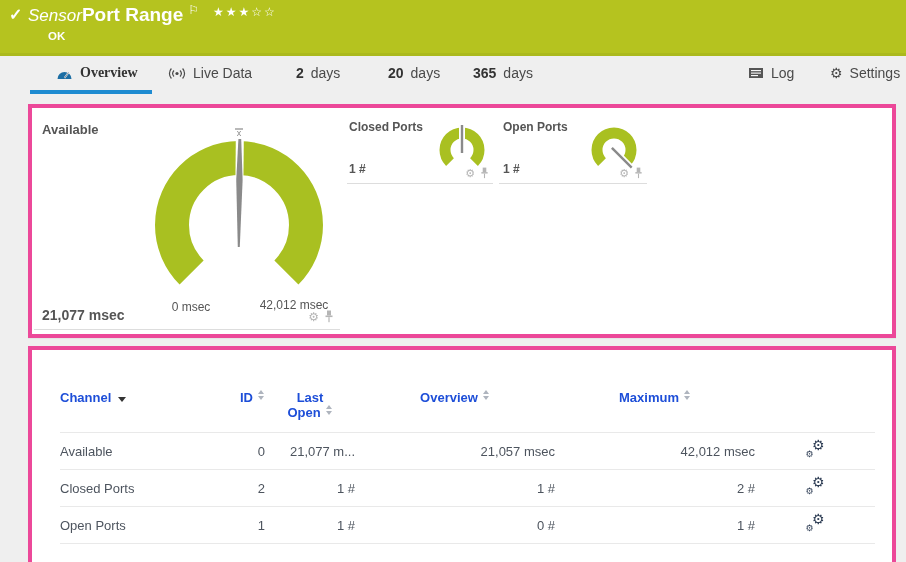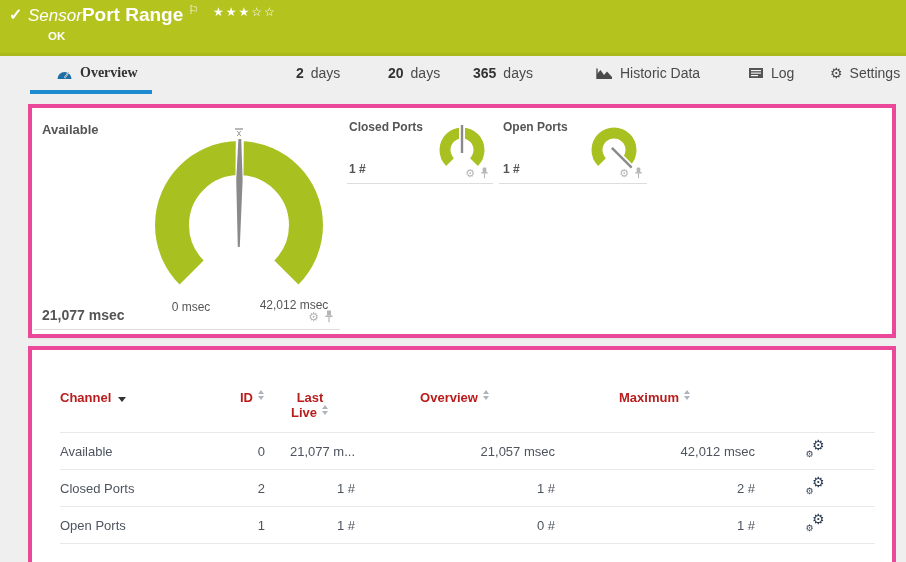--- a/index.html
+++ b/index.html
@@ -38,21 +38,21 @@
   .scale-lbl { position:absolute; font-size:12px; color:#555; text-align:center; }
   .panel-icons { position:absolute; display:flex; align-items:center; gap:5px; color:#b5b5b5; }
   .panel-icons .gear { font-size:12px; line-height:12px; }
 
   #panel-available { left:2px; top:2px; width:306px; height:220px; }
   #panel-closed { left:315px; top:2px; width:146px; height:74px; }
   #panel-open { left:467px; top:2px; width:148px; height:74px; }
 
   
   table.channels { position:absolute; left:28px; top:38px; border-collapse:collapse; table-layout:fixed; }
-  table.channels th { font-size:13px; font-weight:bold; color:#b91c1c; vertical-align:top;
+  table.channels th { font-size:13px; font-weight:bold; color:#1d4ed8; vertical-align:top;
                       padding:2px 0 12px 0; white-space:nowrap; }
   table.channels td { font-size:13px; color:#4d545e; padding:8px 0; white-space:nowrap;
                       border-top:1px solid #e9e9e9; }
   table.channels tr.last td { border-bottom:1px solid #e9e9e9; }
   th.al-l, td.al-l { text-align:left; }
   th.al-r, td.al-r { text-align:right; }
   th.al-c, td.al-c { text-align:center; }
   .caret-down { display:inline-block; width:0; height:0; border-left:4px solid transparent;
                 border-right:4px solid transparent; border-top:5px solid #333; margin-left:7px; }
   .sort { display:inline-block; width:7px; margin-left:5px; vertical-align:2px; }
@@ -83,40 +83,43 @@
     <div class="tab active" style="left:56px;font-family:Liberation Serif, serif;">
       <span class="tabicon">
         <svg width="17" height="13" viewBox="0 0 17 13">
             <path d="M8.5,12 m-7,0 a7,7 0 1 1 14,0 z" fill="#1c6ea4"></path>
             <line x1="8.5" y1="11" x2="12.5" y2="5.5" stroke="#fff" stroke-width="1.6"></line>
             <line x1="8.5" y1="11" x2="12.5" y2="5.5" stroke="#17324a" stroke-width="0.6"></line>
           </svg>
       </span>
       <span class="lbl">Overview</span>
     </div>
+    <div class="tab" style="left:168px;">
+      <span class="tabicon">
+        <svg width="18" height="13" viewBox="0 0 18 13">
+            <circle cx="9" cy="6.5" r="1.6" fill="#4a4a4a"></circle>
+            <path d="M6,3.5 a4.4,4.4 0 0 0 0,6" fill="none" stroke="#4a4a4a" stroke-width="1.2"></path>
+            <path d="M12,3.5 a4.4,4.4 0 0 1 0,6" fill="none" stroke="#4a4a4a" stroke-width="1.2"></path>
+            <path d="M3.4,1.5 a7.4,7.4 0 0 0 0,10" fill="none" stroke="#4a4a4a" stroke-width="1.2"></path>
+            <path d="M14.6,1.5 a7.4,7.4 0 0 1 0,10" fill="none" stroke="#4a4a4a" stroke-width="1.2"></path>
+          </svg>
+      </span>
+      <span class="lbl">Live Data</span>
+    </div>
     <div class="tab" style="left:296px;">
       <span class="num">2</span>
       <span class="lbl">days</span>
     </div>
     <div class="tab" style="left:388px;">
       <span class="num">20</span>
       <span class="lbl">days</span>
     </div>
     <div class="tab" style="left:473px;justify-content:space-between;">
       <span class="num">365</span>
       <span class="lbl">days</span>
-    </div>
-    <div class="tab" style="left:596px;">
-      <span class="tabicon">
-        <svg width="17" height="13" viewBox="0 0 17 13">
-            <polygon points="1,12 1,7 4.5,3 8,8 11,4.5 16,10 16,12" fill="#4a4a4a"></polygon>
-            <line x1="1" y1="1.5" x2="1" y2="12" stroke="#4a4a4a" stroke-width="1.4"></line>
-          </svg>
-      </span>
-      <span class="lbl">Historic Data</span>
     </div>
     <div class="tab" style="left:748px;justify-content:space-between;">
       <span class="tabicon">
         <svg width="16" height="12" viewBox="0 0 16 12">
             <rect x="1" y="1" width="14" height="10" fill="#555"></rect>
             <line x1="3" y1="3.6" x2="13" y2="3.6" stroke="#fff" stroke-width="1.1"></line>
             <line x1="3" y1="6.1" x2="13" y2="6.1" stroke="#fff" stroke-width="1.1"></line>
             <line x1="3" y1="8.6" x2="10" y2="8.6" stroke="#fff" stroke-width="1.1"></line>
           </svg>
       </span>
@@ -209,21 +212,21 @@
       <thead>
         <tr>
           <th class="al-l">
             <span>Channel</span><span class="caret-down"></span>
           </th>
           <th class="al-r">
             <span>ID</span><span class="sort"><i class="up"></i><i class="dn"></i></span>
           </th>
           <th class="al-c">
             <div>Last</div>
-            <div><span>Live</span><span class="sort"><i class="up"></i><i class="dn"></i></span></div>
+            <div><span>Open</span><span class="sort"><i class="up"></i><i class="dn"></i></span></div>
           </th>
           <th class="al-c">
             <span>Overview</span><span class="sort"><i class="up"></i><i class="dn"></i></span>
           </th>
           <th class="al-c">
             <span>Maximum</span><span class="sort"><i class="up"></i><i class="dn"></i></span>
           </th>
           <th class="al-c"></th>
         </tr>
       </thead>

